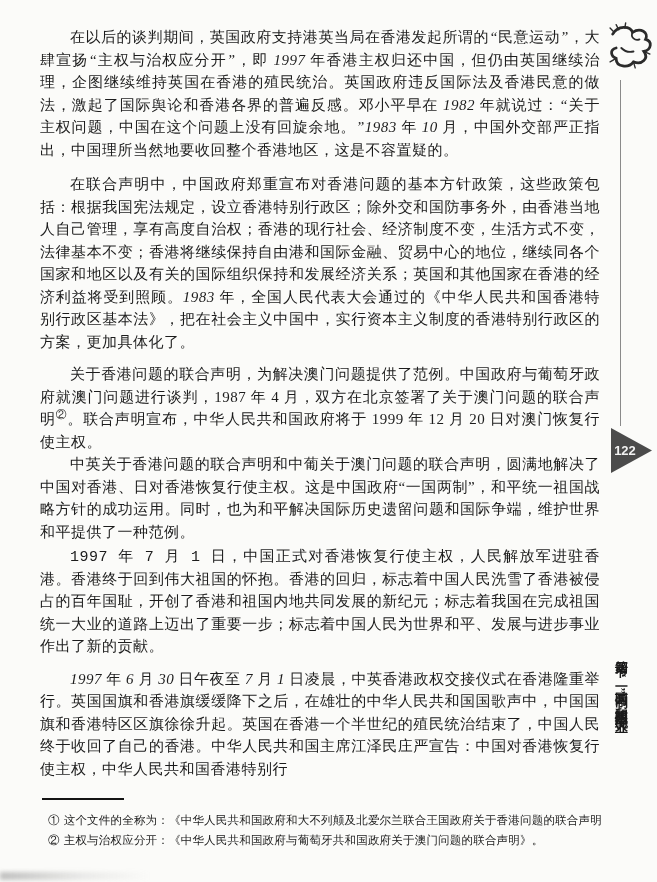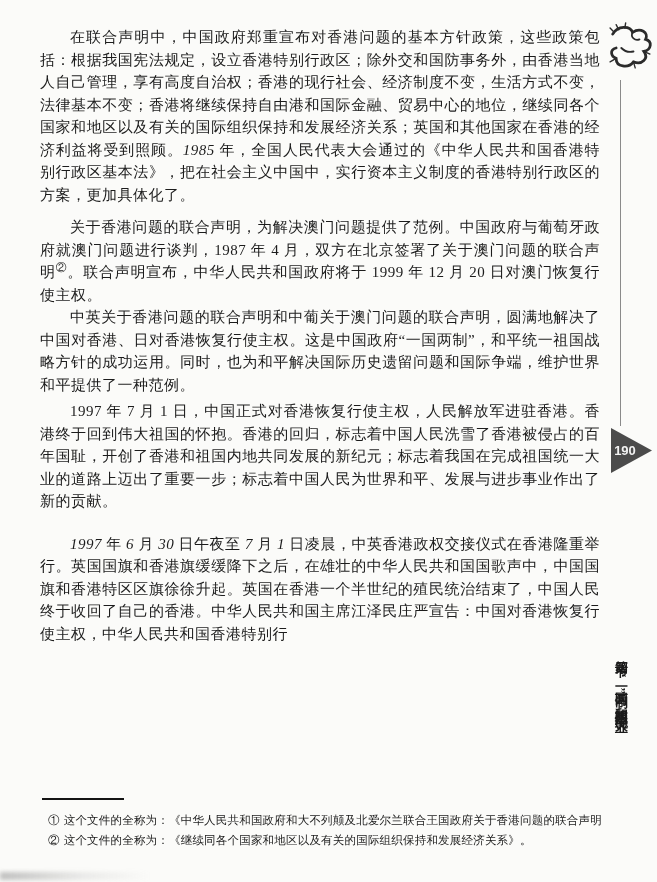--- a/index.html
+++ b/index.html
@@ -21,21 +21,21 @@
     line-height: 22.5px;
     text-align: justify;
     letter-spacing: 0.5px;
   }
   .para { margin: 0; text-indent: 2em; }
   .para.kai { font-style: oblique 6deg; }       
   .para.song { font-style: normal; }            
   .m-lg { margin-bottom: 12px; }
   .m-md { margin-bottom: 10px; }
   .m-sm { margin-bottom: 4px; }
-  .m-pre7 { margin-bottom: 20px; }
+  .m-pre7 { margin-bottom: 8px; font-family: Liberation Mono, monospace; }
   .para sup { font-size: 0.72em; line-height: 0; vertical-align: super; }
 
   
   .footnotes {
     position: absolute; left: 42px; top: 798px; width: 560px;
   }
   .fn-divider {
     width: 82px; height: 2px; background: #141414; margin-bottom: 10px;
   }
   .fn {
@@ -88,36 +88,37 @@
     <path d="M10 14 C16 4, 30 4, 33 12 C42 6, 52 12, 48 20 C56 22, 55 32, 46 34 C52 42, 44 50, 34 46 C28 54, 14 52, 14 42 C8 40, 6 32, 14 30" stroke-width="3.2"></path>
     <path d="M33 12 C30 18, 36 22, 41 20" stroke-width="2"></path>
     <path d="M12 12 l-5 -5 M17 9 l-3 -6 M24 7 l1 -6 M46 34 l7 3 M34 46 l2 7 M14 42 l-7 4" stroke-width="1.6"></path>
     <path d="M20 30 q6 6 14 4" stroke-width="2.2"></path>
   </g>
 </svg>
 
 <div class="rail-line"></div>
 
 <div class="page-badge">
-  <span class="num">190</span>
+  <span class="num">122</span>
 </div>
 
 <div class="chapter-vertical">第四节　“一国两制”和祖国的统一大业</div>
 
 <div class="article">
-  <p class="para kai m-md">在联合声明中，中国政府郑重宣布对香港问题的基本方针政策，这些政策包括：根据我国宪法规定，设立香港特别行政区；除外交和国防事务外，由香港当地人自己管理，享有高度自治权；香港的现行社会、经济制度不变，生活方式不变，法律基本不变；香港将继续保持自由港和国际金融、贸易中心的地位，继续同各个国家和地区以及有关的国际组织保持和发展经济关系；英国和其他国家在香港的经济利益将受到照顾。1985 年，全国人民代表大会通过的《中华人民共和国香港特别行政区基本法》，把在社会主义中国中，实行资本主义制度的香港特别行政区的方案，更加具体化了。</p>
+  <p class="para kai m-lg">在以后的谈判期间，英国政府支持港英当局在香港发起所谓的“民意运动”，大肆宣扬“主权与治权应分开”，即 1997 年香港主权归还中国，但仍由英国继续治理，企图继续维持英国在香港的殖民统治。英国政府违反国际法及香港民意的做法，激起了国际舆论和香港各界的普遍反感。邓小平早在 1982 年就说过：“关于主权问题，中国在这个问题上没有回旋余地。”1983 年 10 月，中国外交部严正指出，中国理所当然地要收回整个香港地区，这是不容置疑的。</p>
+  <p class="para kai m-md">在联合声明中，中国政府郑重宣布对香港问题的基本方针政策，这些政策包括：根据我国宪法规定，设立香港特别行政区；除外交和国防事务外，由香港当地人自己管理，享有高度自治权；香港的现行社会、经济制度不变，生活方式不变，法律基本不变；香港将继续保持自由港和国际金融、贸易中心的地位，继续同各个国家和地区以及有关的国际组织保持和发展经济关系；英国和其他国家在香港的经济利益将受到照顾。1983 年，全国人民代表大会通过的《中华人民共和国香港特别行政区基本法》，把在社会主义中国中，实行资本主义制度的香港特别行政区的方案，更加具体化了。</p>
   <p class="para song">关于香港问题的联合声明，为解决澳门问题提供了范例。中国政府与葡萄牙政府就澳门问题进行谈判，1987 年 4 月，双方在北京签署了关于澳门问题的联合声明<sup>②</sup>。联合声明宣布，中华人民共和国政府将于 1999 年 12 月 20 日对澳门恢复行使主权。</p>
   <p class="para song m-sm">中英关于香港问题的联合声明和中葡关于澳门问题的联合声明，圆满地解决了中国对香港、日对香港恢复行使主权。这是中国政府“一国两制”，和平统一祖国战略方针的成功运用。同时，也为和平解决国际历史遗留问题和国际争端，维护世界和平提供了一种范例。</p>
   <p class="para song m-pre7">1997 年 7 月 1 日，中国正式对香港恢复行使主权，人民解放军进驻香港。香港终于回到伟大祖国的怀抱。香港的回归，标志着中国人民洗雪了香港被侵占的百年国耻，开创了香港和祖国内地共同发展的新纪元；标志着我国在完成祖国统一大业的道路上迈出了重要一步；标志着中国人民为世界和平、发展与进步事业作出了新的贡献。</p>
   <p class="para kai">1997 年 6 月 30 日午夜至 7 月 1 日凌晨，中英香港政权交接仪式在香港隆重举行。英国国旗和香港旗缓缓降下之后，在雄壮的中华人民共和国国歌声中，中国国旗和香港特区区旗徐徐升起。英国在香港一个半世纪的殖民统治结束了，中国人民终于收回了自己的香港。中华人民共和国主席江泽民庄严宣告：中国对香港恢复行使主权，中华人民共和国香港特别行</p>
 </div>
 
 <div class="footnotes">
   <div class="fn-divider"></div>
   <p class="fn">
     <span class="fn-marker">①</span><span>这个文件的全称为：《中华人民共和国政府和大不列颠及北爱尔兰联合王国政府关于香港问题的联合声明》。</span>
   </p>
   <p class="fn">
-    <span class="fn-marker">②</span><span>这个文件的全称为：《继续同各个国家和地区以及有关的国际组织保持和发展经济关系》。</span>
+    <span class="fn-marker">②</span><span>主权与治权应分开：《中华人民共和国政府与葡萄牙共和国政府关于澳门问题的联合声明》。</span>
   </p>
 </div>
 
 <div class="scan-smudge"></div>
 
 </body></html>

